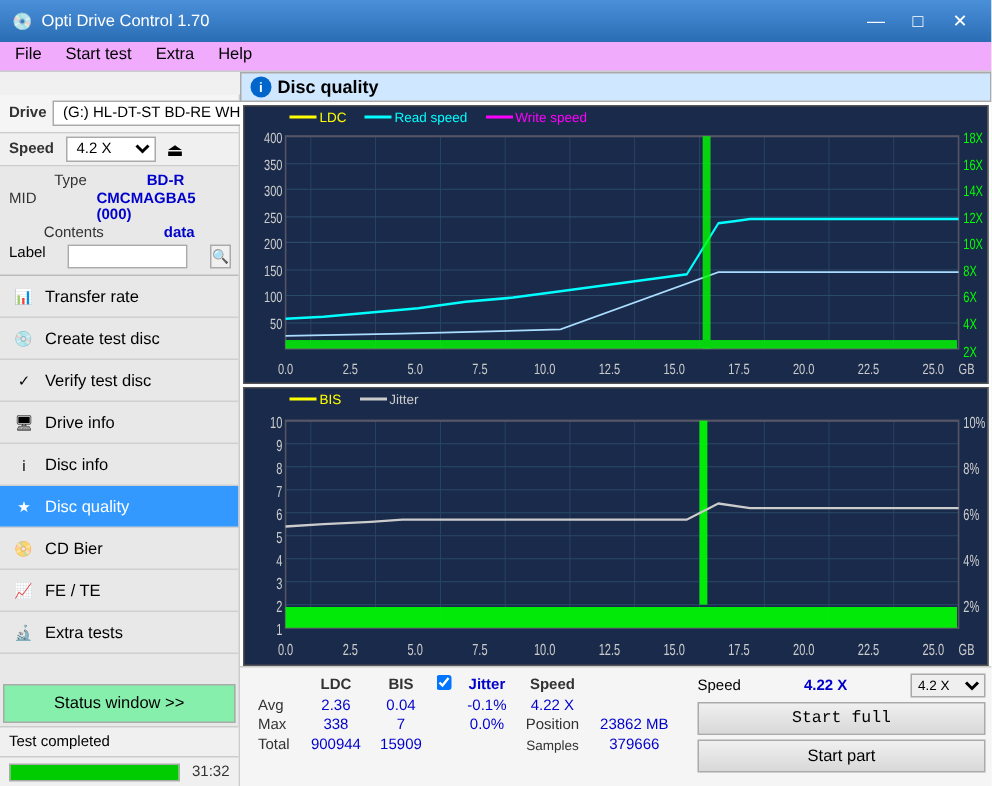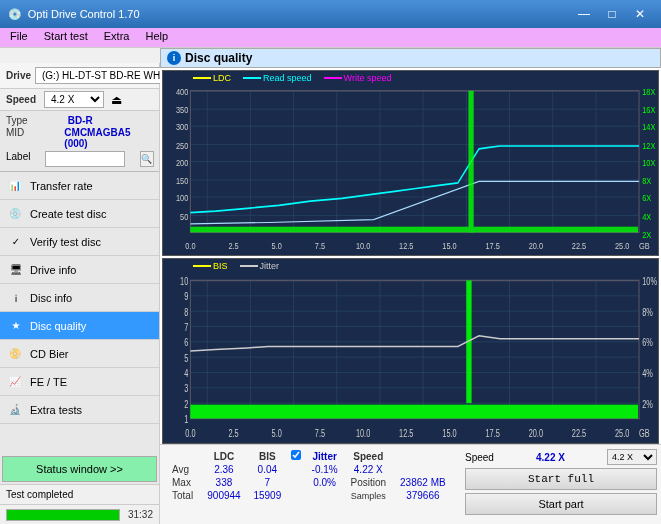--- a/index.html
+++ b/index.html
@@ -25,21 +25,21 @@
     .drive-row { padding: 4px 6px; background: #f5f5f5; border-bottom: 1px solid #ccc; display: flex; align-items: center; gap: 4px; }
     .drive-label { font-size: 10px; color: #333; font-weight: bold; }
     .drive-select { font-size: 10px; border: 1px solid #aaa; background: white; padding: 1px 2px; flex: 1; }
     .speed-label { font-size: 10px; color: #333; font-weight: bold; }
     .speed-select { font-size: 10px; border: 1px solid #aaa; background: white; padding: 1px 2px; width: 60px; }
 
     
     .drive-info-box { background: #e8e8e8; border-bottom: 1px solid #bbb; padding: 4px 6px; }
     .drive-info-box .disc-header { display: flex; align-items: center; gap: 4px; margin-bottom: 3px; font-weight: bold; font-size: 11px; }
     .disc-icon { width: 24px; height: 24px; }
-    .disc-prop { display: flex; justify-content: flex-start; margin-bottom: 1px; font-size: 10px; gap: 40px; }
+    .disc-prop { display: flex; justify-content: center; margin-bottom: 1px; font-size: 10px; gap: 40px; }
     .disc-prop-label { color: #333; }
     .disc-prop-value { color: #0000cc; font-weight: bold; }
     .label-row { display: flex; gap: 15px; margin-top: 2px; font-size: 10px; }
     .label-input { border: 1px solid #aaa; height: 16px; width: 80px; font-size: 10px; }
     .label-btn { width: 16px; height: 16px; border: 1px solid #aaa; background: #f0f0f0; cursor: pointer; font-size: 9px; display: flex; align-items: center; justify-content: center; }
 
     
     .nav-items { flex: 1; overflow-y: auto; }
     .nav-item { height: 28px; display: flex; align-items: center; padding: 0 8px; gap: 6px; cursor: pointer; font-size: 11px; color: #000; border-bottom: 1px solid #d0d0d0; }
     .nav-item.active { background: #3399ff; color: white; }
@@ -114,20 +114,24 @@
     </div>
 
     <div class="drive-info-box">
       <div class="disc-prop">
         <span class="disc-prop-label">Type</span>
         <span class="disc-prop-value">BD-R</span>
       </div>
       <div class="disc-prop">
         <span class="disc-prop-label">MID</span>
         <span class="disc-prop-value">CMCMAGBA5 (000)</span>
+      </div>
+      <div class="disc-prop">
+        <span class="disc-prop-label">Contents</span>
+        <span class="disc-prop-value">data</span>
       </div>
       <div class="label-row">
         <span>Label</span>
         <input class="label-input" type="text" value="" style="">
         <button class="label-btn">🔍</button>
       </div>
     </div>
 
     <div class="nav-items">
       <div class="nav-item">

